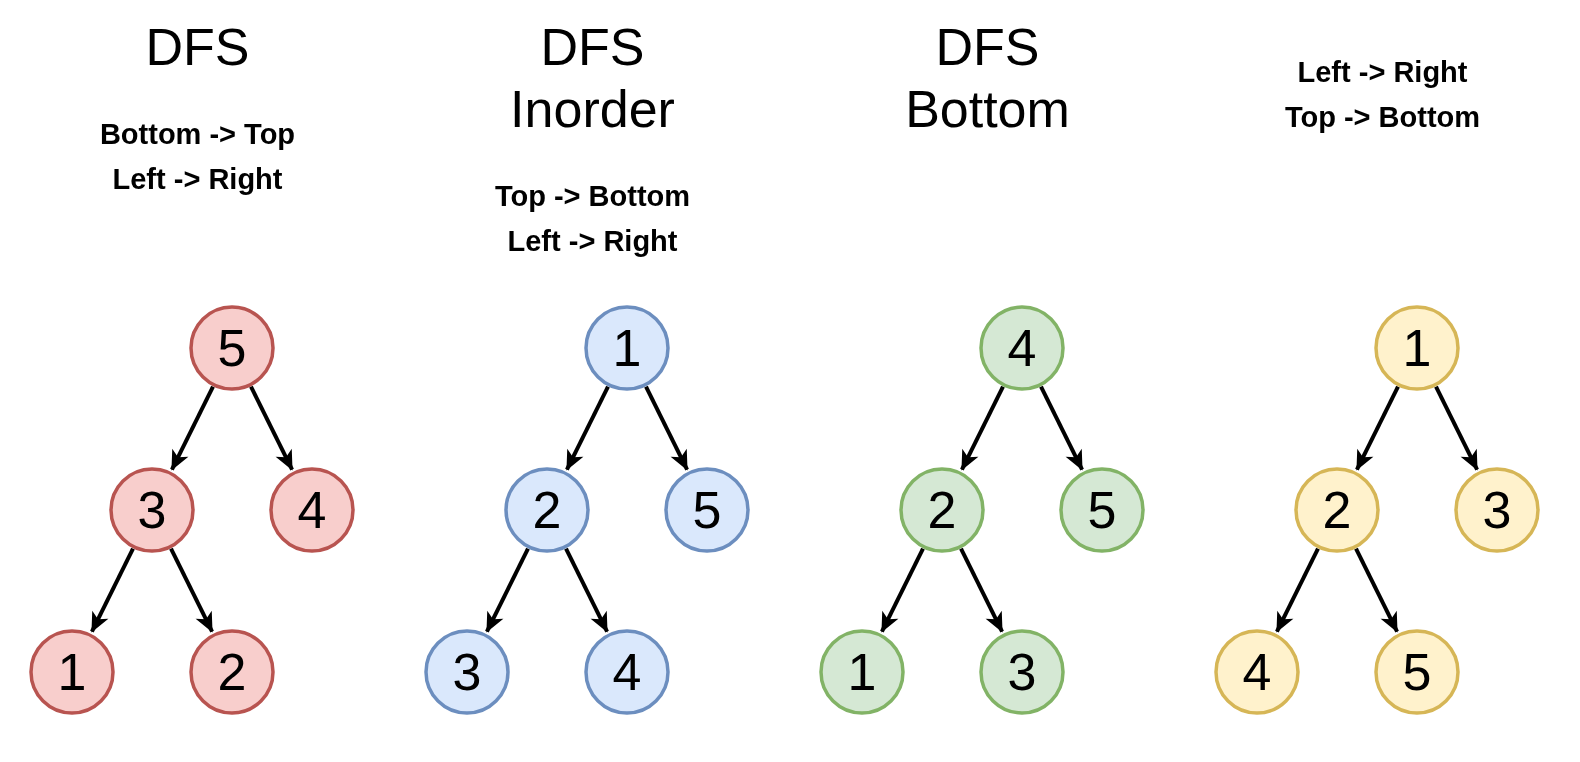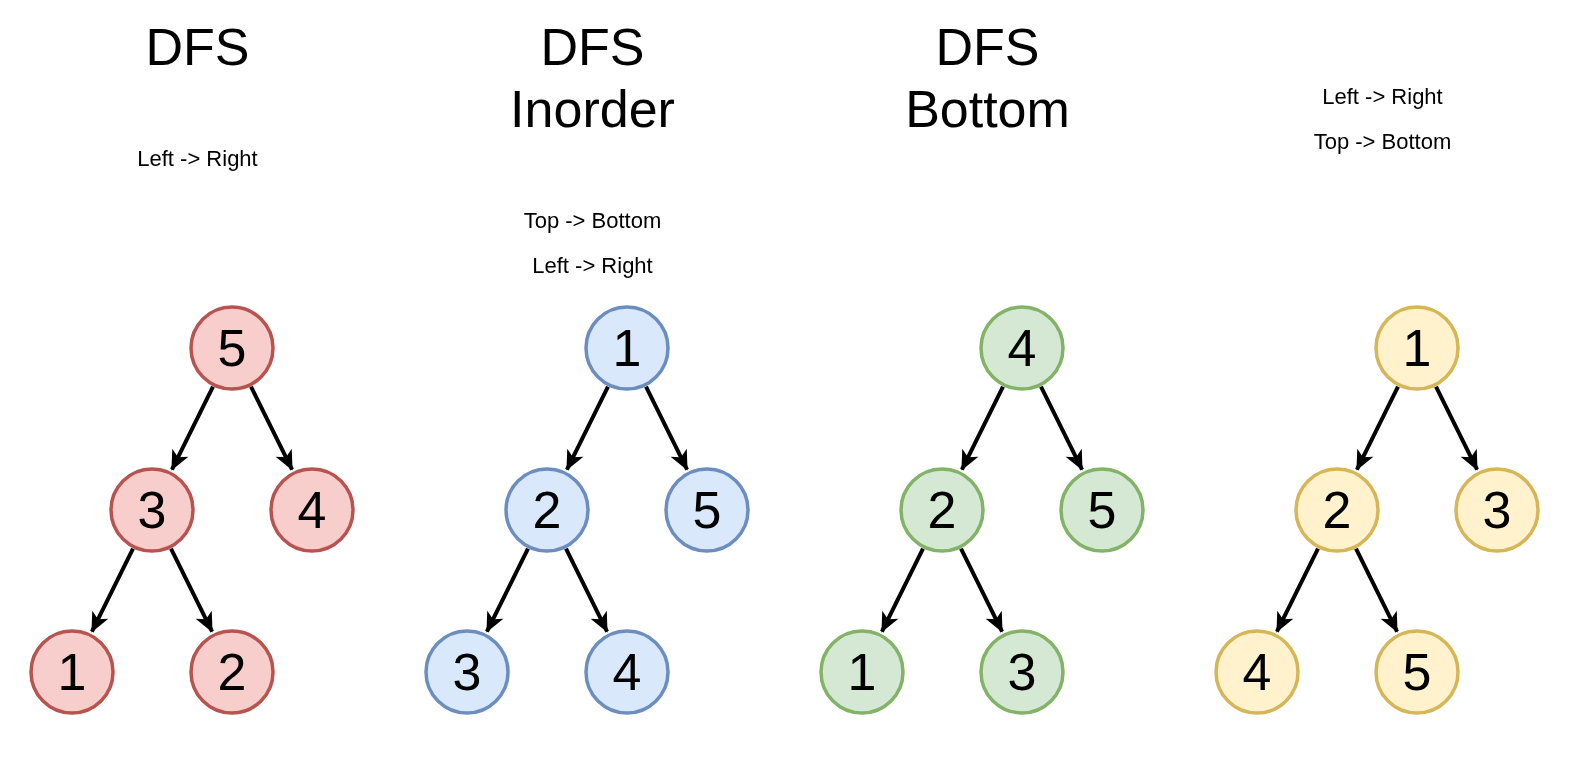--- a/index.html
+++ b/index.html
@@ -9,21 +9,21 @@
     font-family: "Liberation Sans", sans-serif;
     overflow: hidden;
   }
   .board { display: flex; width: 1580px; height: 562px; }
   .col { width: 395px; flex: 0 0 395px; }
   .header {
     height: 300px; box-sizing: border-box;
     padding-top: 16px; text-align: center; color: #000;
   }
   .title { font-size: 52px; line-height: 62px; }
-  .subtitle { margin-top: 58px; font-size: 22px; line-height: 45px; }
+  .subtitle { margin-top: 34px; font-size: 29px; line-height: 45px; font-weight: bold; }
   .tree { width: 395px; height: 418px; }
   svg { display: block; }
 </style>
 </head>
 <body>
 
 <svg width="0" height="0" style="position:absolute" aria-hidden="true">
   <defs>
     <marker id="arrowhead" viewBox="0 0 12 12" markerWidth="6" markerHeight="6" refX="10.5" refY="6" orient="auto" markerUnits="strokeWidth">
       <path d="M 1 1.5 L 11 6 L 1 10.5 L 3.6 6 Z" fill="#000000"></path>
@@ -31,20 +31,21 @@
   </defs>
 </svg>
 
 <div class="board">
   <section class="col">
     <div class="header">
       <div class="title">
           <div>DFS</div>
         </div>
       <div class="subtitle">
+          <div>Bottom -&gt; Top</div>
           <div>Left -&gt; Right</div>
         </div>
     </div>
     <div class="tree">
         <svg width="395" height="418" viewBox="0 0 395 418">
           <line x1="213.0" y1="86.6" x2="171.9" y2="169.7" stroke="#000000" stroke-width="4" marker-end="url(#arrowhead)"></line>
           <line x1="251.0" y1="86.6" x2="292.1" y2="169.7" stroke="#000000" stroke-width="4" marker-end="url(#arrowhead)"></line>
           <line x1="133.0" y1="248.6" x2="91.9" y2="331.7" stroke="#000000" stroke-width="4" marker-end="url(#arrowhead)"></line>
           <line x1="171.0" y1="248.6" x2="212.1" y2="331.7" stroke="#000000" stroke-width="4" marker-end="url(#arrowhead)"></line>
           <circle cx="232" cy="48" r="41" fill="#f8cecc" stroke="#b85450" stroke-width="3.5"></circle>

